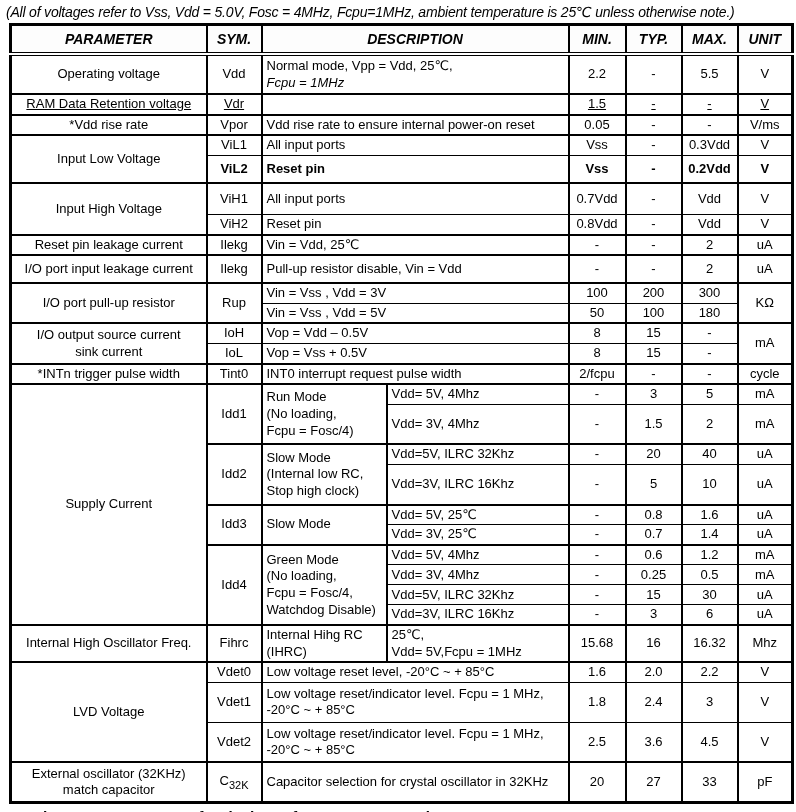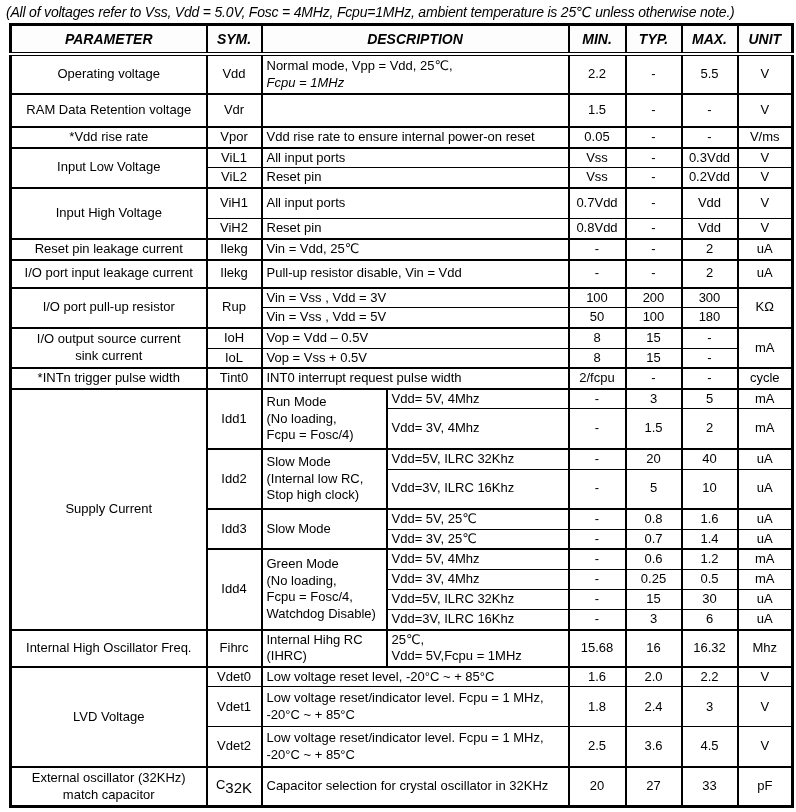--- a/index.html
+++ b/index.html
@@ -29,21 +29,21 @@
     border-left:2px solid #000;border-right:2px solid #000;
     border-top:1px solid #000;border-bottom:1px solid #000;
     padding:1px 2px;white-space:pre-line;overflow:hidden;
   }
   td.gt{border-top:2px solid #000;}
   .pc{text-align:center;}
   .sc{text-align:center;}
   .dc,.d1,.d2{text-align:left;padding-left:4px;}
   .vc,.uc{text-align:center;}
   .it{font-style:italic;}
-  sub{font-size:15px;}
+  sub{font-size:11px;}
   .footnote{
     font-weight:bold;font-size:15.5px;padding:4px 0 0 2px;
   }
   .ast{font-size:9px;position:relative;top:2px;font-weight:bold;}
 </style>
 </head>
 <body>
 
 <div class="note">(All of voltages refer to Vss, Vdd = 5.0V, Fosc = 4MHz, Fcpu=1MHz, ambient temperature is 25℃ unless otherwise note.)</div>
 
@@ -72,21 +72,21 @@
   <tbody>
       <tr style="height: 40px;">
         <td class="pc">Operating voltage</td>
         <td class="sc">Vdd</td>
         <td colspan="2" class="dc"><div>Normal mode, Vpp = Vdd, 25℃,</div><div class="it">Fcpu = 1MHz</div></td>
         <td class="vc">2.2</td>
         <td class="vc">-</td>
         <td class="vc">5.5</td>
         <td class="uc">V</td>
       </tr>
-      <tr style="height: 33px;">
+      <tr style="height: 20px; text-decoration: underline;">
         <td class="pc gt">RAM Data Retention voltage</td>
         <td class="sc gt">Vdr</td>
         <td colspan="2" class="dc gt"></td>
         <td class="vc gt">1.5</td>
         <td class="vc gt">-</td>
         <td class="vc gt">-</td>
         <td class="uc gt">V</td>
       </tr>
       <tr style="height: 20px;">
         <td class="pc gt">*Vdd rise rate</td>
@@ -99,21 +99,21 @@
       </tr>
       <tr style="height: 20px;">
         <td rowspan="2" class="pc gt">Input Low Voltage</td>
         <td class="sc gt">ViL1</td>
         <td colspan="2" class="dc gt">All input ports</td>
         <td class="vc gt">Vss</td>
         <td class="vc gt">-</td>
         <td class="vc gt">0.3Vdd</td>
         <td class="uc gt">V</td>
       </tr>
-      <tr style="height: 20px;">
+      <tr style="height: 28px; font-weight: bold;">
         <td class="sc">ViL2</td>
         <td colspan="2" class="dc">Reset pin</td>
         <td class="vc">Vss</td>
         <td class="vc">-</td>
         <td class="vc">0.2Vdd</td>
         <td class="uc">V</td>
       </tr>
       <tr style="height: 31px;">
         <td rowspan="2" class="pc gt">Input High Voltage</td>
         <td class="sc gt">ViH1</td>

